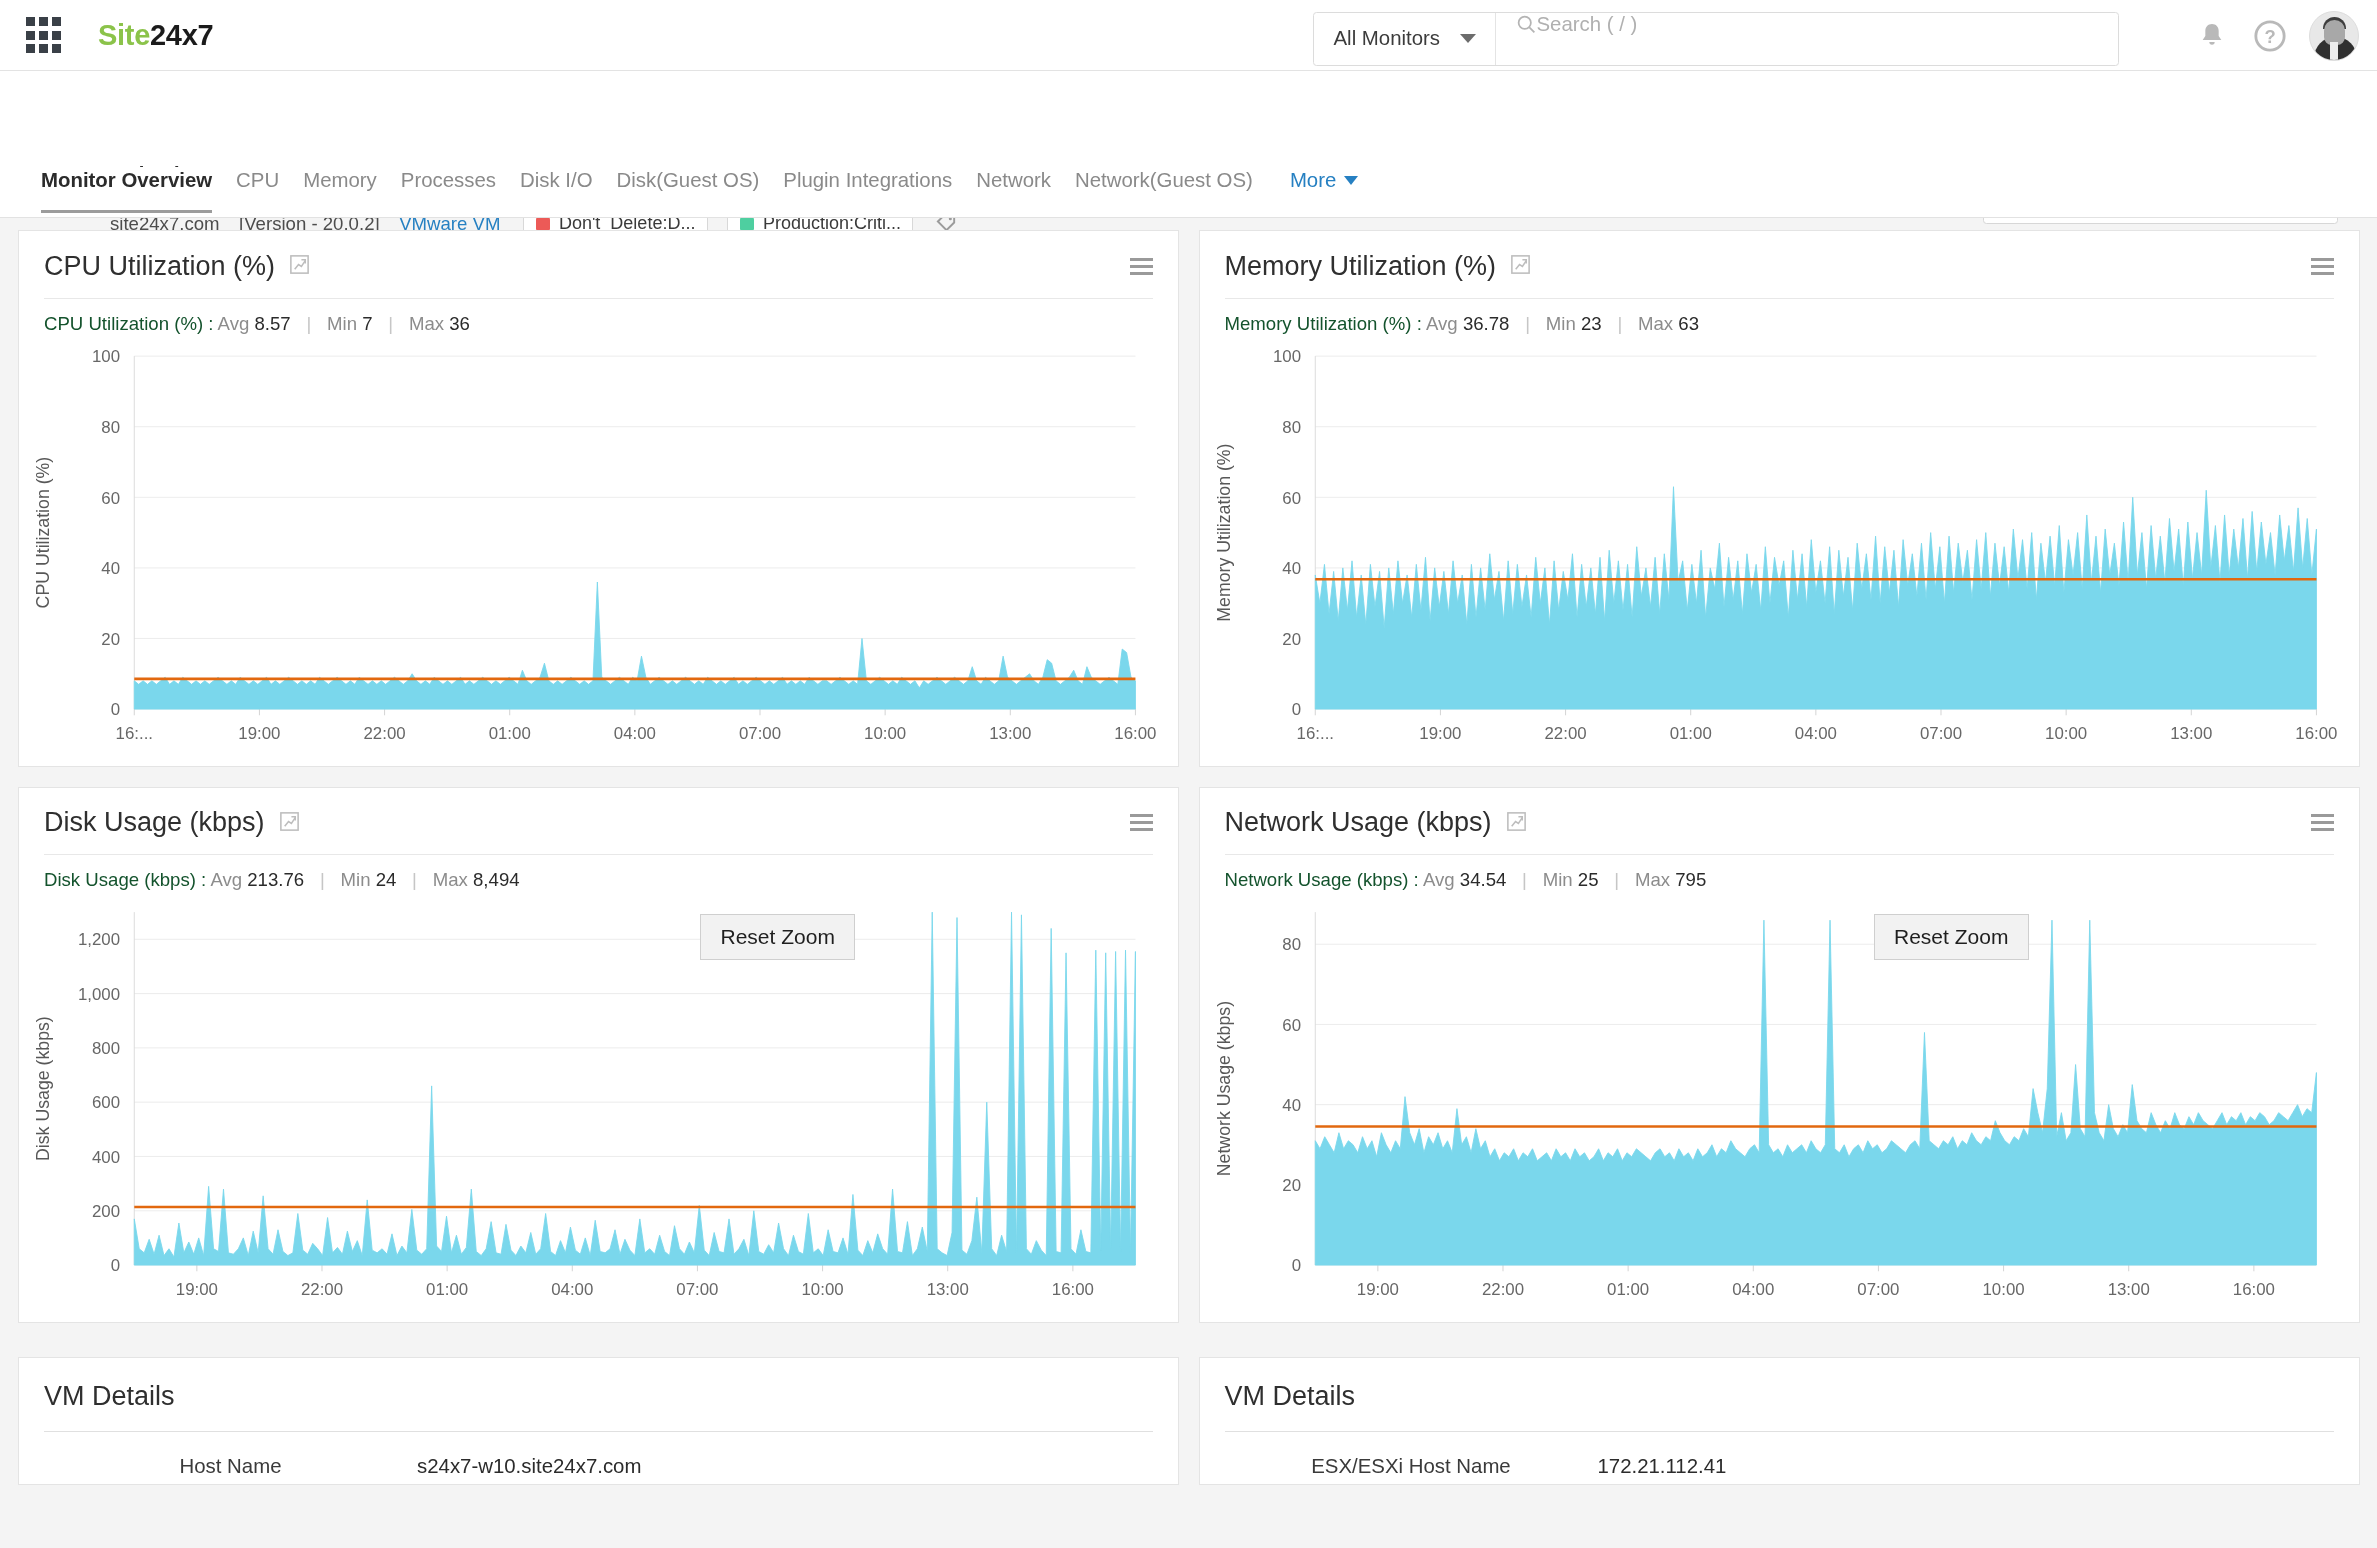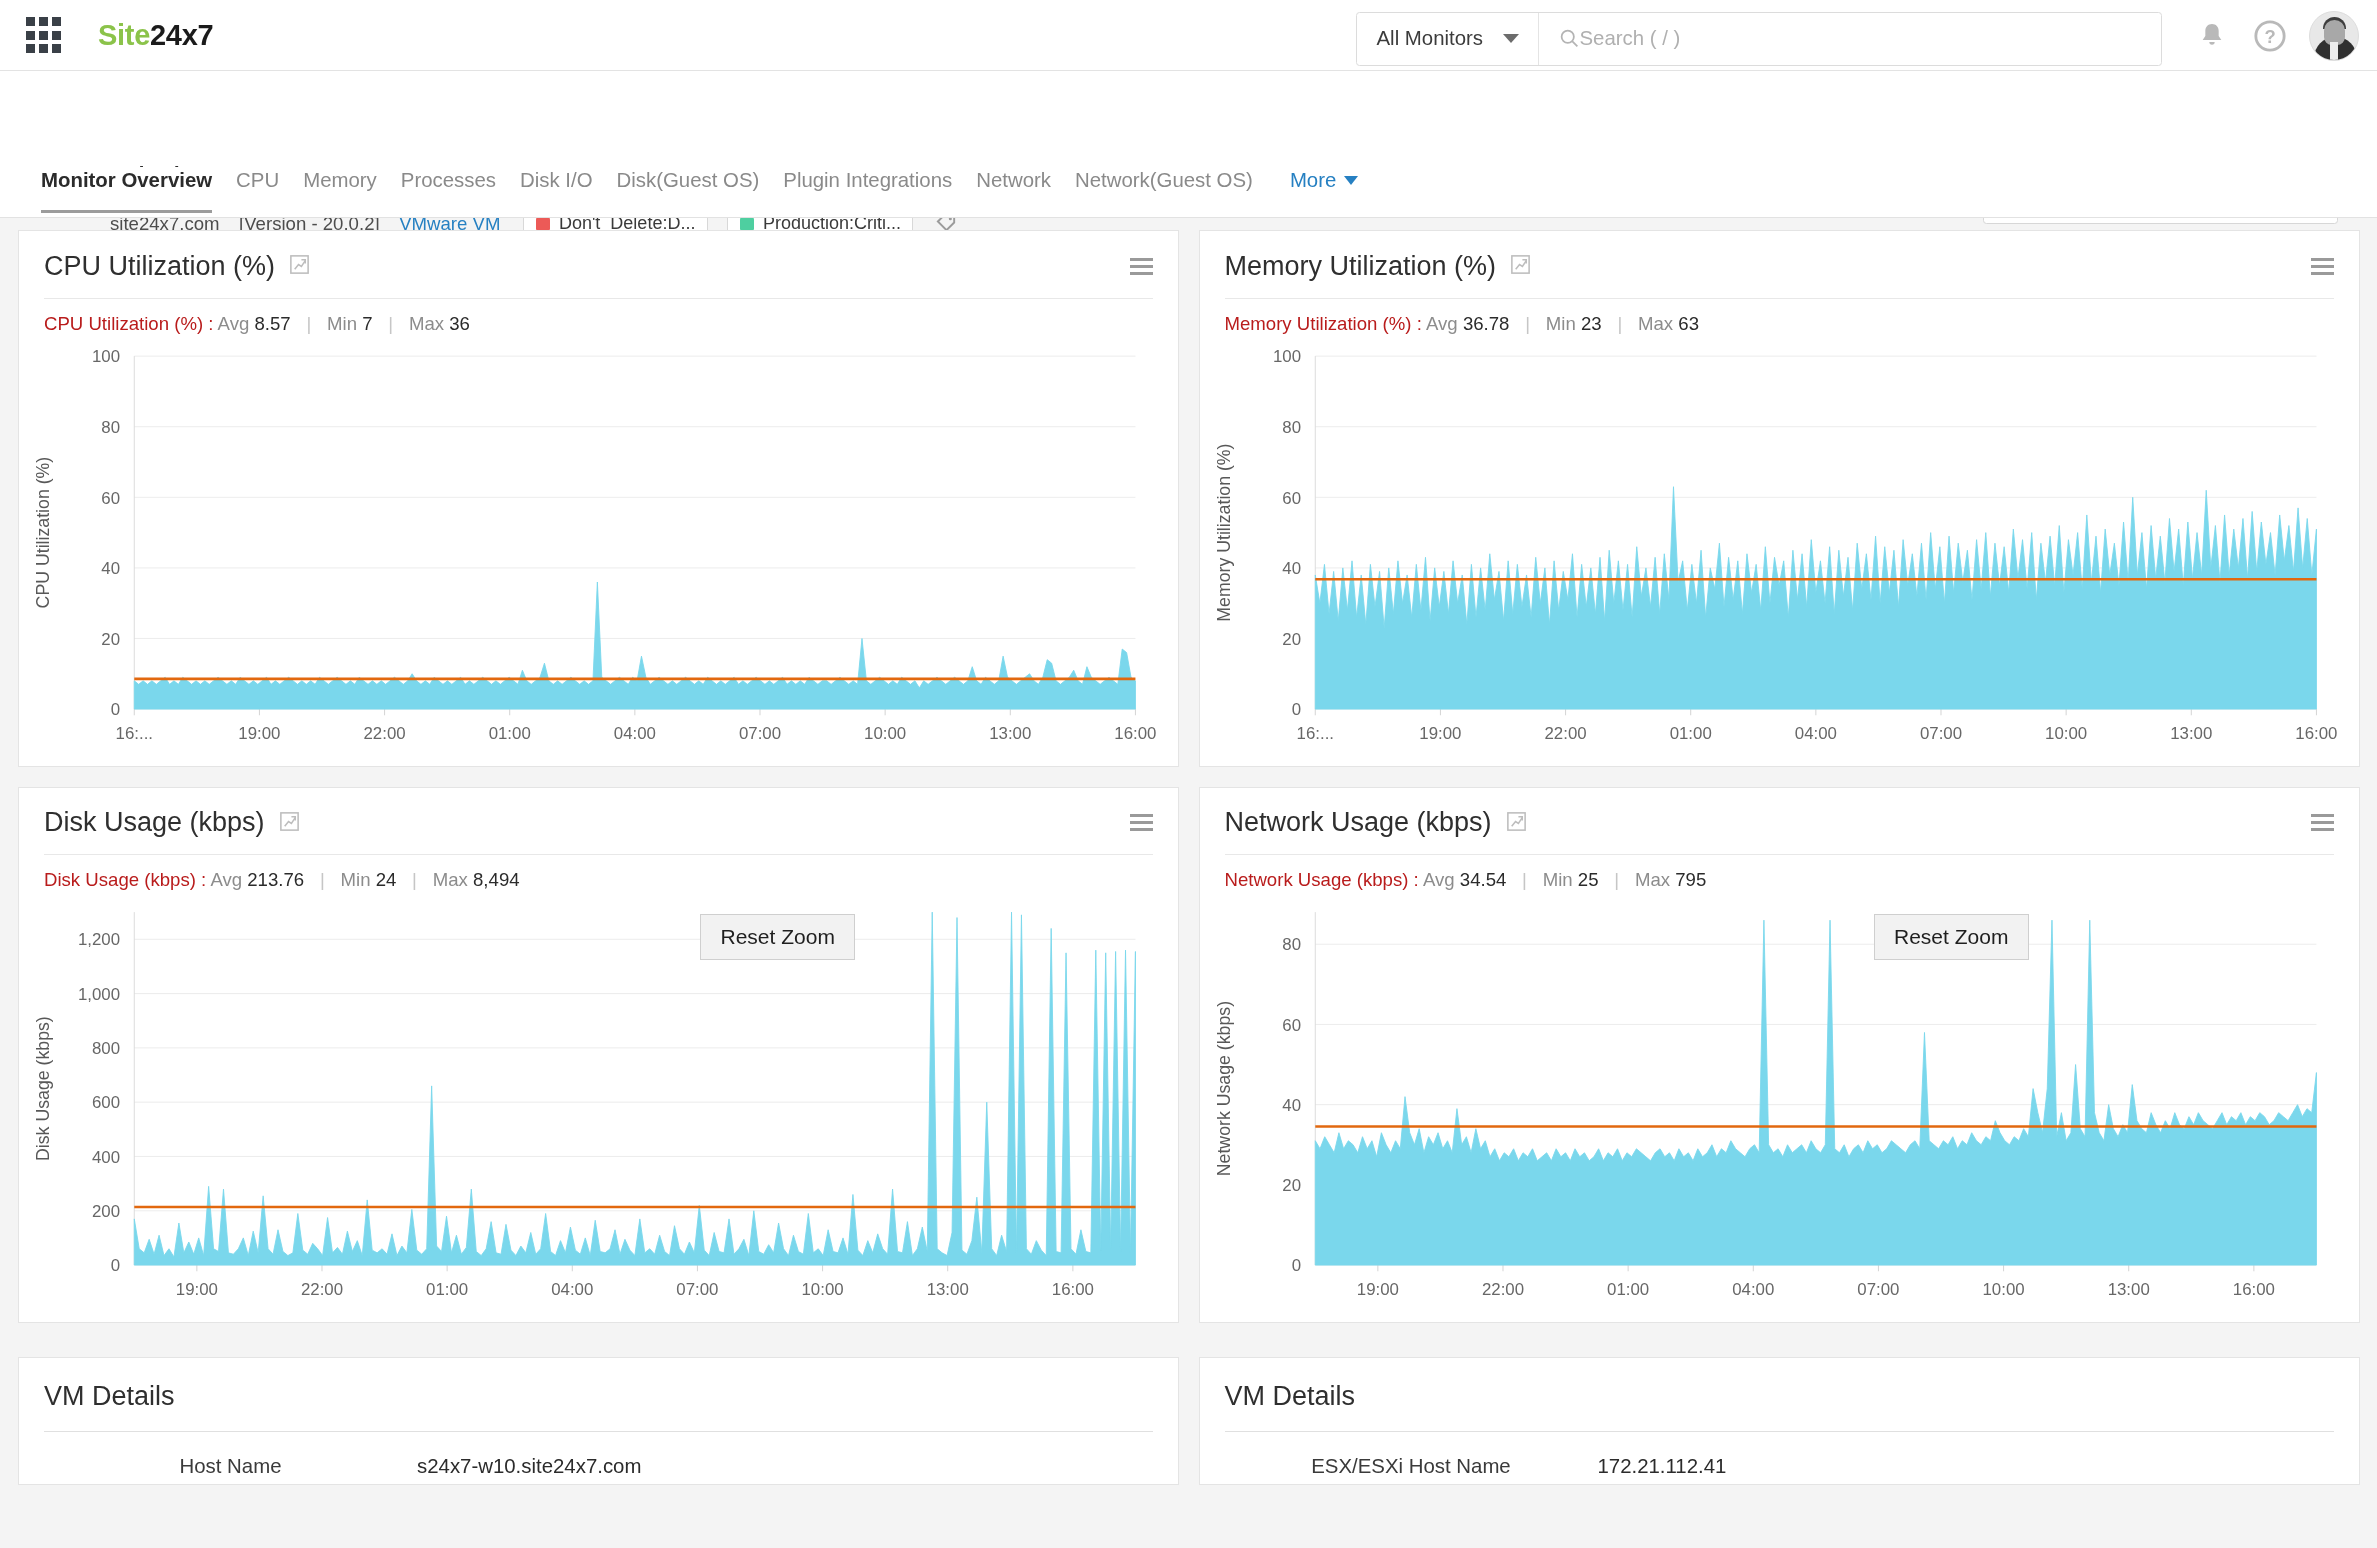--- a/index.html
+++ b/index.html
@@ -22,24 +22,24 @@
     grid-template-rows: repeat(3, 9px); gap: 4.4px;
     align-content: center; justify-content: center;
     cursor: pointer;
   }
   .grid-icon i { background: #3a4047; display: block; width: 9px; height: 9px; }
   .brand { font-size: 29px; font-weight: bold; margin-left: 34px; letter-spacing: -0.3px; }
   .brand .g { color: #8bc34a; }
   .brand .k { color: #1b1b1b; }
 
   .search-wrap {
-    position: absolute; left: 1356px; top: 11.5px;
+    position: absolute; left: 1313px; top: 11.5px;
     width: 806px; height: 54px;
     border: 0.9px solid #dcdcdc; border-radius: 3.5px;
-    display: flex; align-items: center; background: #fff;
+    display: flex; align-items: flex-start; background: #fff;
   }
   .mon-select {
     display: flex; align-items: center; gap: 19.5px;
     padding: 0 19.5px; height: 100%; cursor: pointer;
     border-right: 0.9px solid #e4e4e4;
   }
   .mon-select span { font-size: 20.4px; color: #3c3c3c; white-space: nowrap; }
   .caret-dn {
     width: 0; height: 0; border-left: 8px solid transparent;
     border-right: 8px solid transparent; border-top: 9.8px solid #6c6c6c;
@@ -110,21 +110,21 @@
   
   .grid { padding: 12.4px 18px 0 18px; display: grid; grid-template-columns: 1fr 1fr; gap: 19.5px; }
   .card { background: #fff; border: 0.9px solid #e4e4e4; position: relative; }
   .card-head { display: flex; align-items: center; padding: 19.5px 25px 16px 25px; }
   .card-title { font-size: 27px; color: #2f2f2f; }
   .expand-icon { margin-left: 13.3px; cursor: pointer; }
   .kebab { margin-left: auto; display: flex; flex-direction: column; gap: 4.4px; cursor: pointer; }
   .kebab i { width: 23px; height: 2.7px; background: #9a9a9a; display: block; }
   .card-sep { height: 0.9px; background: #e8e8e8; margin: 0 25px; }
   .stats { padding: 14px 25px 5.3px 25px; font-size: 18.6px; color: #4a4a4a; }
-  .stats .lbl { color: #b91c1c; }
+  .stats .lbl { color: #14532d; }
   .stats .sk { color: #8c8c8c; }
   .stats .sv { color: #2b2b2b; }
   .stats .div { color: #c6c6c6; margin: 0 10.6px; }
 
   .chart-box { position: relative; height: 426px; }
   .chart-box svg { display: block; }
   .reset-zoom {
     position: absolute; background: #f2f2f2; border: 0.9px solid #cfcfcf;
     font-size: 21px; color: #1f1f1f; padding: 9.8px 19.5px; cursor: pointer;
     font-family: "Liberation Sans", sans-serif;

